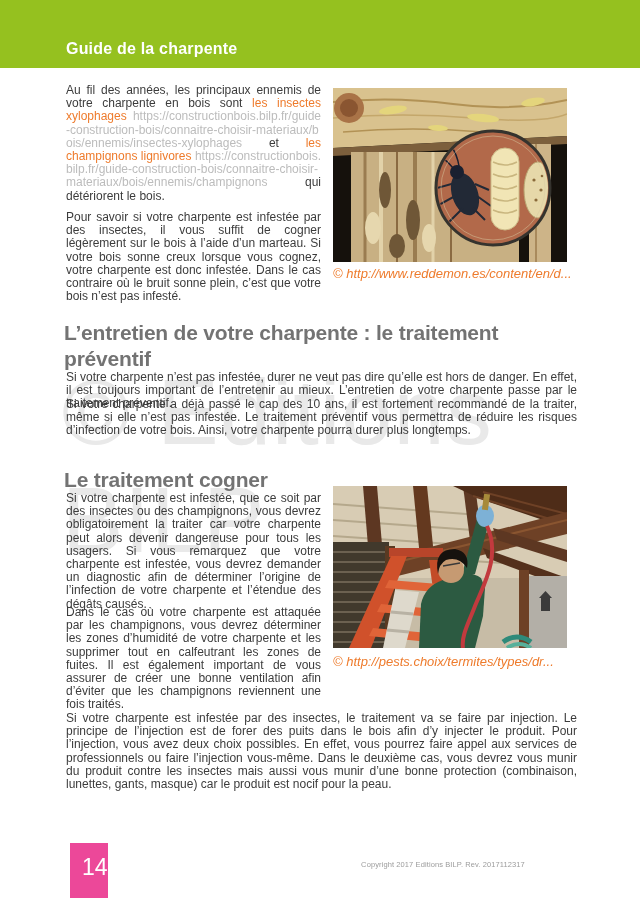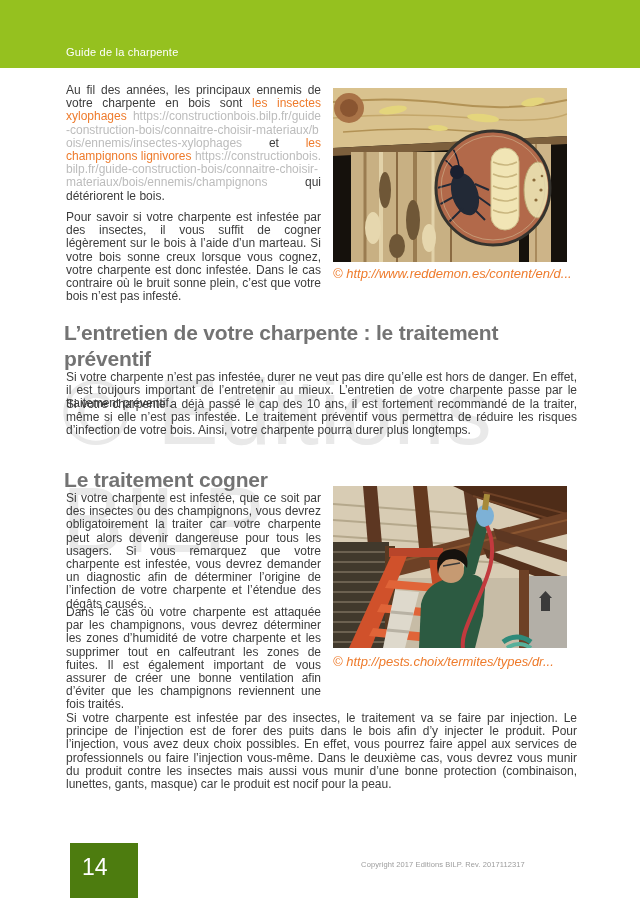--- a/index.html
+++ b/index.html
@@ -4,42 +4,42 @@
 <style>
   * { margin:0; padding:0; box-sizing:border-box; }
   html,body { background:#ffffff; }
   body { font-family:"Liberation Sans", sans-serif; }
   .page { position:relative; width:640px; height:898px; background:#ffffff; overflow:hidden; }
 
   .watermark { position:absolute; left:62px; top:358px; z-index:0; font-weight:normal;
                font-size:92px; line-height:108px; color:#e9e9e9; letter-spacing:1px; white-space:nowrap; }
 
   .topbar { position:absolute; left:0; top:0; width:640px; height:68px; background:#95c11f; z-index:1; }
-  .topbar-title { position:absolute; left:66px; bottom:10px; color:#ffffff; font-weight:normal;
-                  font-size:11px; letter-spacing:0.2px; }
+  .topbar-title { position:absolute; left:66px; bottom:10px; color:#ffffff; font-weight:bold;
+                  font-size:16px; letter-spacing:0.2px; }
 
   .body-txt { position:absolute; z-index:1; font-size:12px; line-height:13.2px; color:#3c3c3c;
               text-align:justify; }
   .col  { left:66px; width:255px; }
   .wide { left:66px; width:511px; }
   .link { color:#ee7b2c; }
   .url  { color:#bcbcbc; word-break:break-all; }
 
   .heading { position:absolute; z-index:1; left:64px; width:516px; color:#737373; font-weight:bold;
              font-size:21px; line-height:26px; letter-spacing:-0.2px;margin-top:8px; }
 
   .figure { position:absolute; z-index:1; left:333px; overflow:hidden; background:#15110c; }
   .figure svg { display:block; }
   .cap-link { position:absolute; z-index:1; left:333px; font-size:13px; color:#ee7b2c; width:244px;
               white-space:nowrap; overflow:hidden;font-style:italic; }
   .cap-url  { position:absolute; z-index:1; left:333px; font-size:8.5px; line-height:13.5px;
               color:#b5b5b5; width:248px; word-break:break-all; }
 
-  .pagebox { position:absolute; z-index:1; left:70px; top:843px; width:68px; height:55px;
-             background:#4d7c0f; color:#ffffff; font-size:23px; padding:11px 0 0 12px; }
+  .pagebox { position:absolute; z-index:1; left:70px; top:843px; width:38px; height:55px;
+             background:#ec4899; color:#ffffff; font-size:23px; padding:11px 0 0 12px; }
   .copyright { position:absolute; z-index:1; left:323px; top:860px; width:240px; text-align:center;
                font-size:7.5px; color:#9c9c9c; letter-spacing:0.1px; }
 </style>
 </head>
 <body>
 
 <div class="page">
 
   <div class="watermark">
     <div>© Editions</div>

